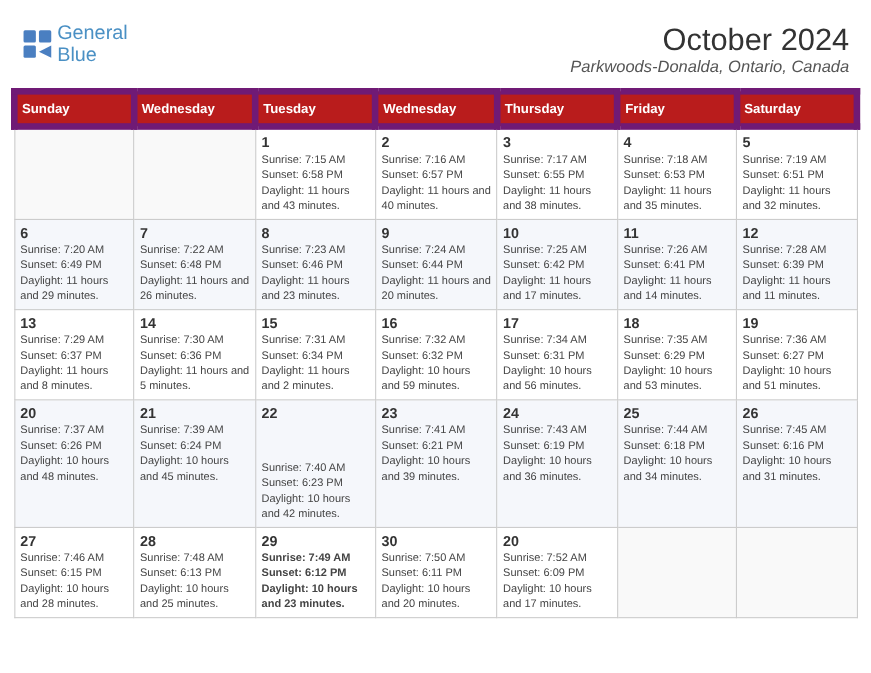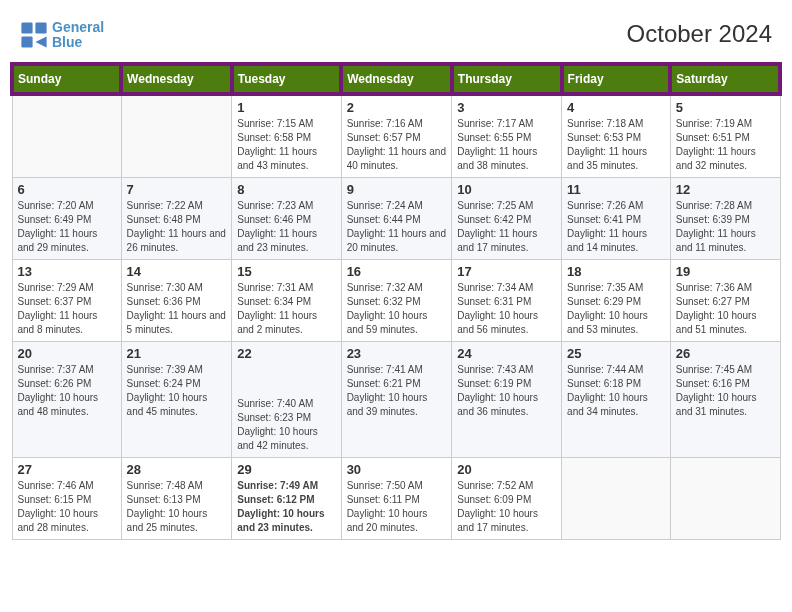--- a/index.html
+++ b/index.html
@@ -15,58 +15,58 @@
       justify-content: space-between;
       align-items: flex-start;
       padding: 10px 10px 5px 10px;
     }
     .logo {
       display: flex;
       align-items: center;
       gap: 4px;
     }
     .logo-text {
-      font-size: 14px;
-      font-weight: bold;
+      font-size: 18px;
+      font-weight: normal;
       color: #333;
       line-height: 1.1;
     }
     .logo-text span {
       color: #4a90c4;
     }
     .logo-icon {
       width: 28px;
       height: 28px;
     }
     .title-block {
       text-align: right;
     }
     .month-title {
-      font-size: 24px;
+      font-size: 28px;
       font-weight: 300;
       color: #333;
     }
     .location-title {
       font-size: 15px;
       color: #555;
       font-style: italic;
     }
     table {
       width: 100%;
       border-collapse: collapse;
       margin-top: 6px;
     }
     thead tr th {
-      background-color: #4d7c0f;
+      background-color: #b91c1c;
       color: #fff;
       font-size: 12px;
       font-weight: bold;
       padding: 6px 4px;
       text-align: left;
-      border: 4px solid #701a75;
+      border: 6px solid #701a75;
       margin-left: 20px;
     }
     tbody tr td {
       vertical-align: top;
       border: 1px solid #ccc;
       padding: 4px 5px;
       font-size: 10.5px;
       color: #333;
       width: 113px;
       min-height: 80px;
@@ -103,20 +103,21 @@
     </svg>
     <div>
       <div class="logo-text">
         <div><span>General</span></div>
         <div><span>Blue</span></div>
       </div>
     </div>
   </div>
   <div class="title-block">
     <div class="month-title">October 2024</div>
+    <div class="location-title">Parkwoods-Donalda, Ontario, Canada</div>
   </div>
 </div>
 
 <table>
   <thead>
     <tr>
       <th>Sunday</th>
       <th>Wednesday</th>
       <th>Tuesday</th>
       <th>Wednesday</th>

